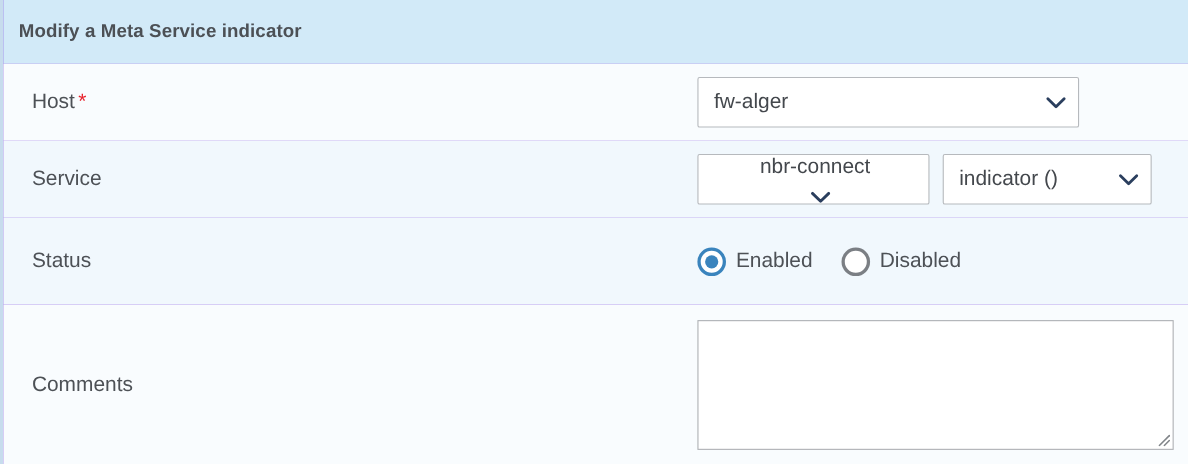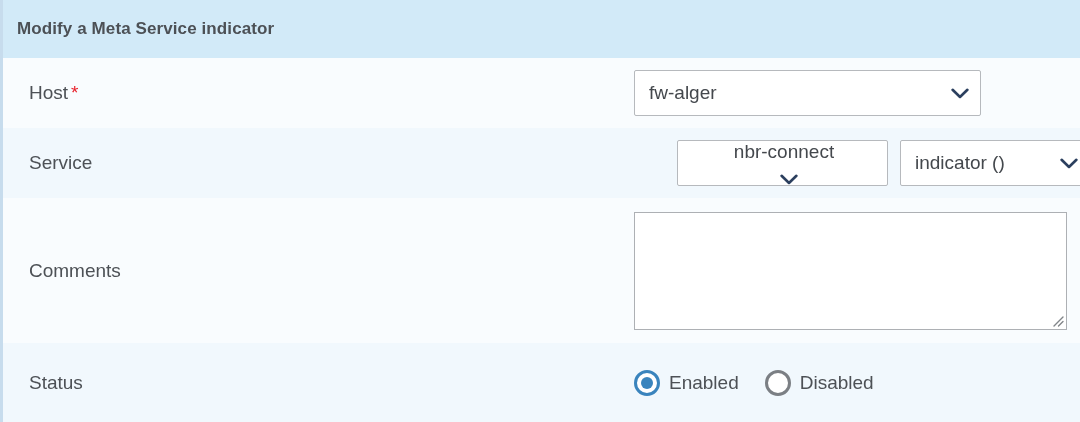--- a/index.html
+++ b/index.html
@@ -43,21 +43,21 @@
   .form-row {
     display: flex;
     align-items: center;
     box-sizing: border-box;
     padding-left: 26px;
   }
   .row-odd  { background: #f9fcfe; }
   .row-even { background: #f1f8fd; }
 
   .row-host     { height: 70px; }
-  .row-service  { height: 70px; gap: 43px; }
+  .row-service  { height: 70px; }
   .row-comments { height: 145px; }
   .row-status   { height: 79px; }
 
   .row-label {
     width: 605px;
     flex: 0 0 605px;
     font-size: 19px;
     color: #4d5156;
     font-weight: normal;
   }
@@ -195,34 +195,20 @@
       <div class="select-box select-service">
         <span class="select-value">nbr-connect</span>
         <svg class="chevron" viewBox="0 0 18 11">
           <path d="M1.6 1.8 L9 9 L16.4 1.8" fill="none" stroke="#2b3f5e" stroke-width="2.6" stroke-linecap="round" stroke-linejoin="round"></path>
         </svg>
       </div>
       <div class="select-box select-metric">
         <span class="select-value">indicator ()</span>
         <svg class="chevron" viewBox="0 0 18 11">
           <path d="M1.6 1.8 L9 9 L16.4 1.8" fill="none" stroke="#2b3f5e" stroke-width="2.6" stroke-linecap="round" stroke-linejoin="round"></path>
-        </svg>
-      </div>
-    </div>
-  </div>
-
-  <div class="form-row row-comments row-odd">
-    <div class="row-label">
-      <span>Comments</span>
-    </div>
-    <div class="row-control">
-      <div class="comments-area">
-        <svg class="resize-grip" viewBox="0 0 13 13">
-          <path d="M12 3 L3 12" stroke="#818589" stroke-width="1.4" stroke-linecap="round"></path>
-          <path d="M12 7.5 L7.5 12" stroke="#818589" stroke-width="1.4" stroke-linecap="round"></path>
         </svg>
       </div>
     </div>
   </div>
 
   <div class="form-row row-status row-even">
     <div class="row-label">
       <span>Status</span>
     </div>
     <div class="row-control">
@@ -232,13 +218,27 @@
           <span class="radio-label">Enabled</span>
         </label>
         <label class="radio-option">
           <span class="radio-mark radio-off"></span>
           <span class="radio-label">Disabled</span>
         </label>
       </div>
     </div>
   </div>
 
+  <div class="form-row row-comments row-odd">
+    <div class="row-label">
+      <span>Comments</span>
+    </div>
+    <div class="row-control">
+      <div class="comments-area">
+        <svg class="resize-grip" viewBox="0 0 13 13">
+          <path d="M12 3 L3 12" stroke="#818589" stroke-width="1.4" stroke-linecap="round"></path>
+          <path d="M12 7.5 L7.5 12" stroke="#818589" stroke-width="1.4" stroke-linecap="round"></path>
+        </svg>
+      </div>
+    </div>
+  </div>
+
 </div>
 
 </body></html>

